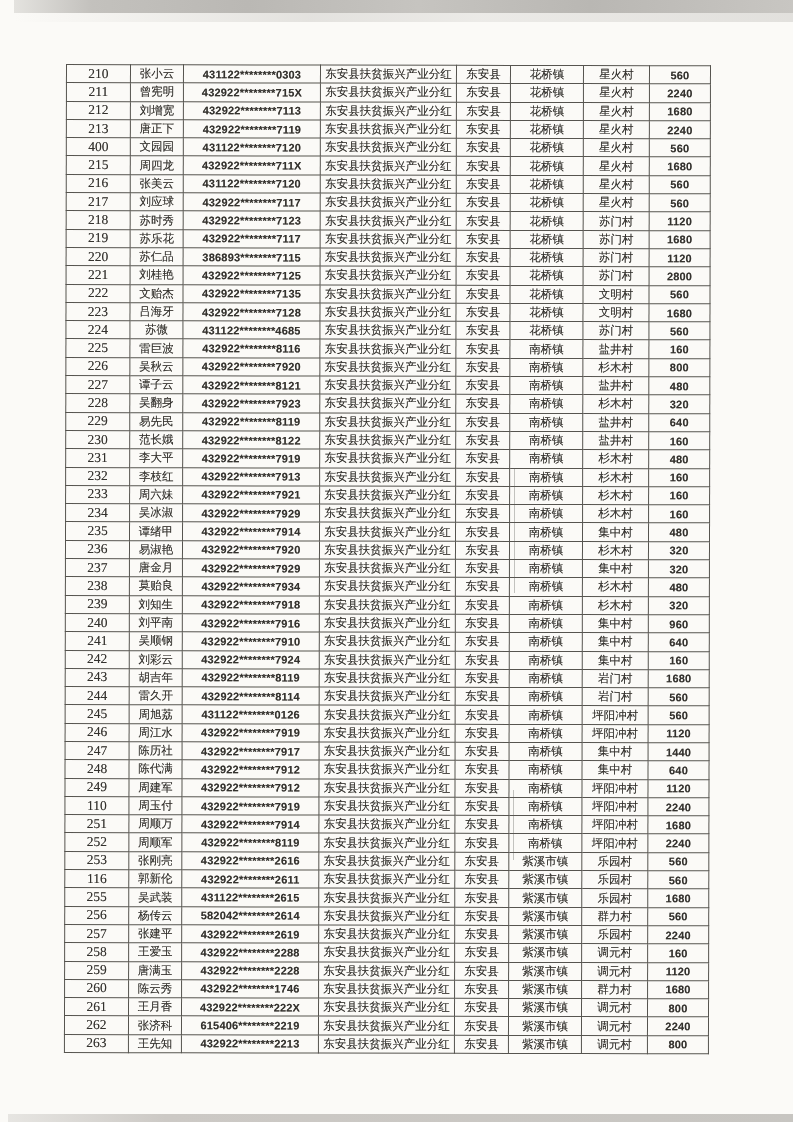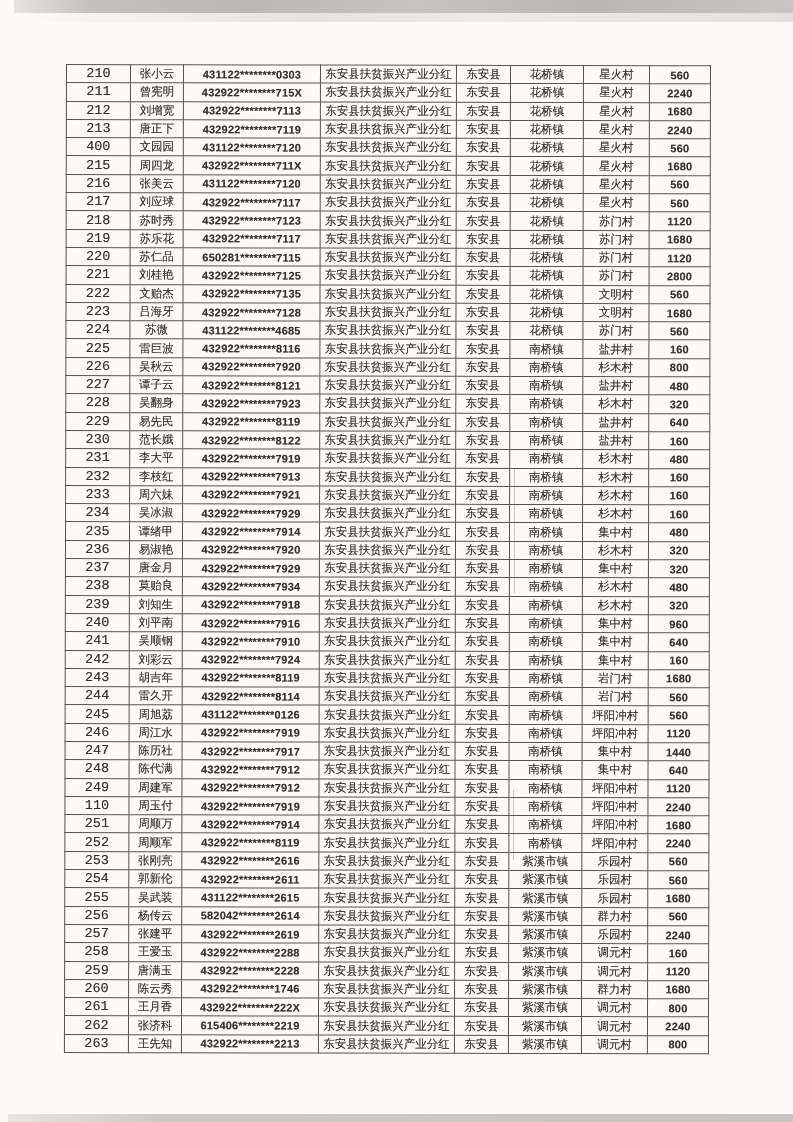--- a/index.html
+++ b/index.html
@@ -73,21 +73,21 @@
     height: 17.3px;
     padding: 0 1px;
     text-align: center;
     vertical-align: middle;
     white-space: nowrap;
     overflow: hidden;
     color: #34322e;
     text-shadow: 0 0 0.5px rgba(70,68,64,0.55);
   }
   td.col-no {
-    font-family: Liberation Mono, monospace;
+    font-family: Liberation Serif, serif;
     font-size: 13.5px;
     color: #3b3935;
     margin-left: 36px;
   }
   td.col-name, td.col-project, td.col-county, td.col-town, td.col-village {
     font-family: "Liberation Serif", serif;
     font-size: 11.5px;
   }
   td.col-id, td.col-amount {
     font-family: "Liberation Sans", sans-serif;
@@ -221,21 +221,21 @@
             <td class="col-id">432922********7117</td>
             <td class="col-project">东安县扶贫振兴产业分红</td>
             <td class="col-county">东安县</td>
             <td class="col-town">花桥镇</td>
             <td class="col-village">苏门村</td>
             <td class="col-amount">1680</td>
           </tr>
           <tr>
             <td class="col-no">220</td>
             <td class="col-name">苏仁品</td>
-            <td class="col-id">650281********7115</td>
+            <td class="col-id">386893********7115</td>
             <td class="col-project">东安县扶贫振兴产业分红</td>
             <td class="col-county">东安县</td>
             <td class="col-town">花桥镇</td>
             <td class="col-village">苏门村</td>
             <td class="col-amount">1120</td>
           </tr>
           <tr>
             <td class="col-no">221</td>
             <td class="col-name">刘桂艳</td>
             <td class="col-id">432922********7125</td>
@@ -559,21 +559,21 @@
             <td class="col-no">253</td>
             <td class="col-name">张刚亮</td>
             <td class="col-id">432922********2616</td>
             <td class="col-project">东安县扶贫振兴产业分红</td>
             <td class="col-county">东安县</td>
             <td class="col-town">紫溪市镇</td>
             <td class="col-village">乐园村</td>
             <td class="col-amount">560</td>
           </tr>
           <tr>
-            <td class="col-no">254</td>
+            <td class="col-no">116</td>
             <td class="col-name">郭新伦</td>
             <td class="col-id">432922********2611</td>
             <td class="col-project">东安县扶贫振兴产业分红</td>
             <td class="col-county">东安县</td>
             <td class="col-town">紫溪市镇</td>
             <td class="col-village">乐园村</td>
             <td class="col-amount">560</td>
           </tr>
           <tr>
             <td class="col-no">255</td>

